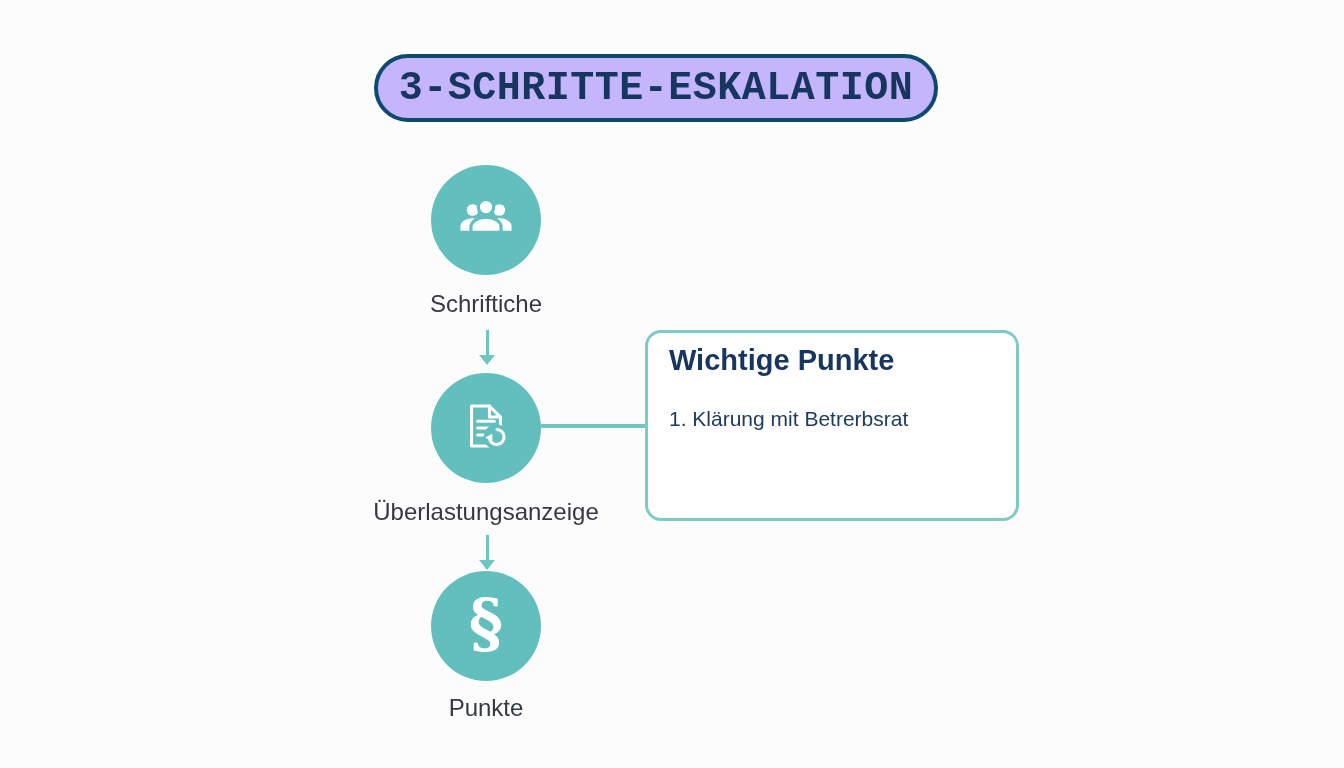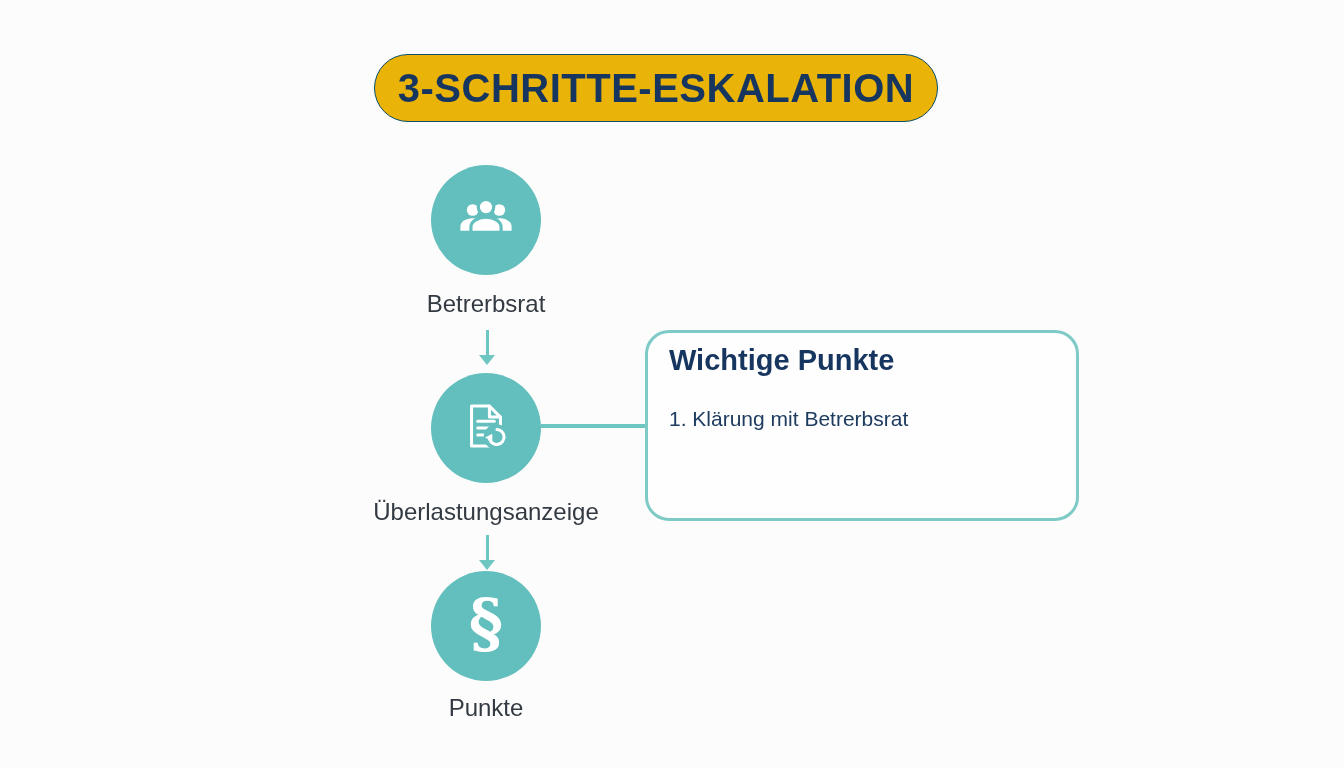--- a/index.html
+++ b/index.html
@@ -14,24 +14,24 @@
     width: 1344px;
     height: 768px;
     background: #fcfcfc;
   }
 
   
   .title-pill {
     position: absolute;
     left: 374px; top: 54px;
     width: 564px; height: 68px;
-    border: 1px solid #0c4a6e;
+    border: 4px solid #0c4a6e;
     border-radius: 36px;
-    background: #eab308;
-    display: flex; align-items: center; justify-content: center;
+    background: #c4b5fd;
+    display: flex; align-items: center; justify-content: center; font-family: Liberation Mono, monospace;
   }
   .title-pill h1 {
     font-size: 40px;
     font-weight: bold;
     letter-spacing: 0.5px;
     color: #16355f;
     white-space: nowrap;
   }
 
   
@@ -93,24 +93,24 @@
     position: absolute;
     left: 541px; top: 424px;
     width: 107px; height: 4px;
     background: #6ec6c3;
   }
 
   
   .info-box {
     position: absolute;
     left: 645px; top: 330px;
-    width: 434px; height: 191px;
+    width: 374px; height: 191px;
     background: #fefefe;
     border: 3px solid #7ecac6;
-    border-radius: 24px;
+    border-radius: 16px;
     padding: 11px 20px 12px 21px;
   }
   .info-box h2 {
     font-size: 29px;
     font-weight: bold;
     color: #16355f;
     margin-bottom: 13px;
   }
   .info-list .info-item {
     font-size: 21px;
@@ -138,21 +138,21 @@
           <circle cx="34" cy="18" r="4.4"></circle>
           <path d="M34 24.2c-5.2 0-9.2 2.7-9.2 6.1v3.2h18.4v-3.2c0-3.4-4-6.1-9.2-6.1z"></path>
         </g>
         <g fill="#ffffff" stroke="#63bfbd" stroke-width="2.4">
           <circle cx="24" cy="15.8" r="5.8"></circle>
           <path d="M24 23.4c-6.5 0-11.3 3.3-11.3 7.4v3.9h22.6v-3.9c0-4.1-4.8-7.4-11.3-7.4z"></path>
         </g>
       </svg>
     </span>
   </div>
-  <div class="step-label label-1">Betrerbsrat</div>
+  <div class="step-label label-1">Schriftiche</div>
 
   <div class="down-arrow arrow-1">
     <div class="shaft"></div>
       <div class="head"></div>
   </div>
 
   <div class="step-circle circle-2">
     <span>
       <svg width="66" height="66" viewBox="0 0 48 48" aria-hidden="true">
         <g fill="none" stroke="#ffffff" stroke-width="2.2" stroke-linejoin="round" stroke-linecap="round">

